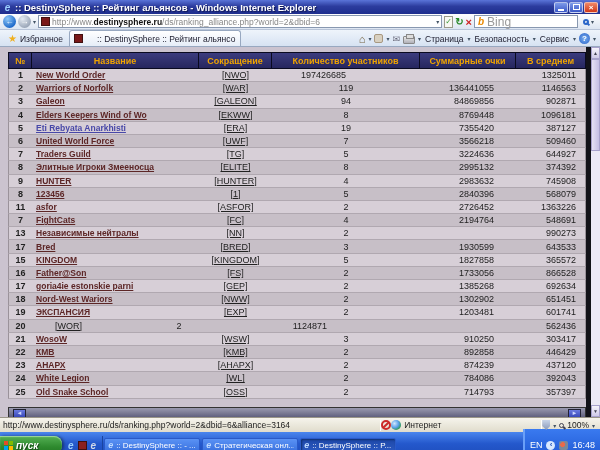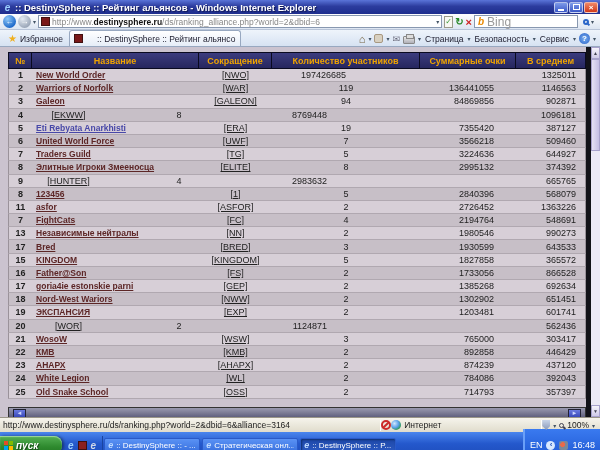--- a/index.html
+++ b/index.html
@@ -256,20 +256,23 @@
             <span class="c c-name">
               <a class="alink">Galeon</a>
             </span>
             <span class="c c-tag">[GALEON]</span>
             <span class="c c-members">94</span>
             <span class="c c-points">84869856</span>
             <span class="c c-avg">902871</span>
           </div>
           <div class="trow dark">
             <span class="c c-num">4</span>
+            <span class="c c-name">
+              <a class="alink">Elders Keepers Wind of Wo</a>
+            </span>
             <span class="c c-tag">[EKWW]</span>
             <span class="c c-members">8</span>
             <span class="c c-points">8769448</span>
             <span class="c c-avg">1096181</span>
           </div>
           <div class="trow light">
             <span class="c c-num">5</span>
             <span class="c c-name">
               <a class="alink visited">Eti Rebyata Anarkhisti</a>
             </span>
@@ -303,24 +306,27 @@
             <span class="c c-name">
               <a class="alink">Элитные Игроки Змееносца</a>
             </span>
             <span class="c c-tag">[ELITE]</span>
             <span class="c c-members">8</span>
             <span class="c c-points">2995132</span>
             <span class="c c-avg">374392</span>
           </div>
           <div class="trow light">
             <span class="c c-num">9</span>
+            <span class="c c-name">
+              <a class="alink">HUNTER</a>
+            </span>
             <span class="c c-tag">[HUNTER]</span>
             <span class="c c-members">4</span>
             <span class="c c-points">2983632</span>
-            <span class="c c-avg">665765</span>
+            <span class="c c-avg">745908</span>
           </div>
           <div class="trow dark">
             <span class="c c-num">8</span>
             <span class="c c-name">
               <a class="alink">123456</a>
             </span>
             <span class="c c-tag">[1]</span>
             <span class="c c-members">5</span>
             <span class="c c-points">2840396</span>
             <span class="c c-avg">568079</span>
@@ -345,21 +351,20 @@
             <span class="c c-points">2194764</span>
             <span class="c c-avg">548691</span>
           </div>
           <div class="trow light">
             <span class="c c-num">13</span>
             <span class="c c-name">
               <a class="alink">Независимые нейтралы</a>
             </span>
             <span class="c c-tag">[NN]</span>
             <span class="c c-members">2</span>
-            <span class="c c-points">1980546</span>
             <span class="c c-avg">990273</span>
           </div>
           <div class="trow dark">
             <span class="c c-num">17</span>
             <span class="c c-name">
               <a class="alink">Bred</a>
             </span>
             <span class="c c-tag">[BRED]</span>
             <span class="c c-members">3</span>
             <span class="c c-points">1930599</span>
@@ -422,21 +427,21 @@
             <span class="c c-points">1124871</span>
             <span class="c c-avg">562436</span>
           </div>
           <div class="trow light">
             <span class="c c-num">21</span>
             <span class="c c-name">
               <a class="alink">WosoW</a>
             </span>
             <span class="c c-tag">[WSW]</span>
             <span class="c c-members">3</span>
-            <span class="c c-points">765000</span>
+            <span class="c c-points">910250</span>
             <span class="c c-avg">303417</span>
           </div>
           <div class="trow dark">
             <span class="c c-num">22</span>
             <span class="c c-name">
               <a class="alink">КМВ</a>
             </span>
             <span class="c c-tag">[KMB]</span>
             <span class="c c-members">2</span>
             <span class="c c-points">892858</span>

